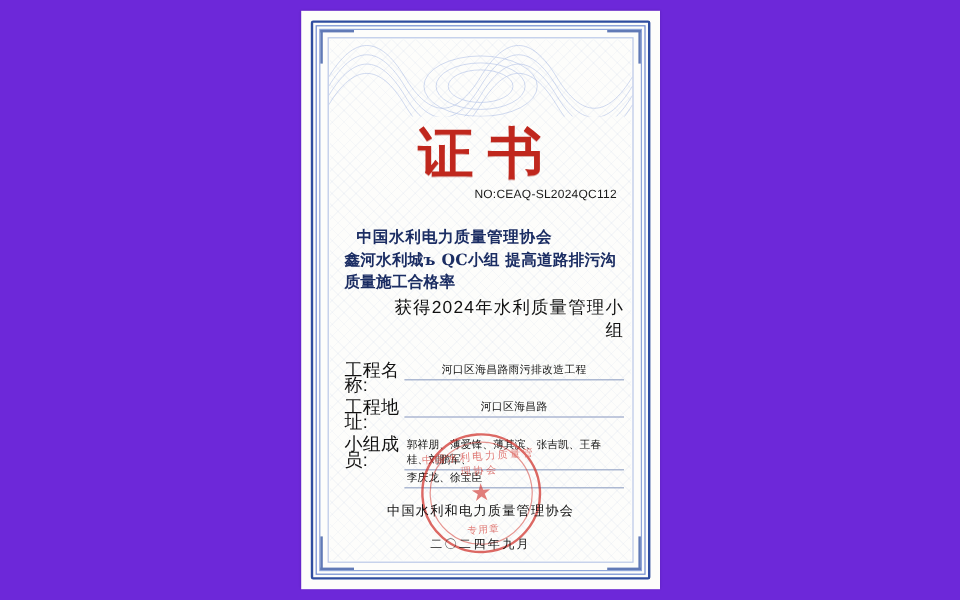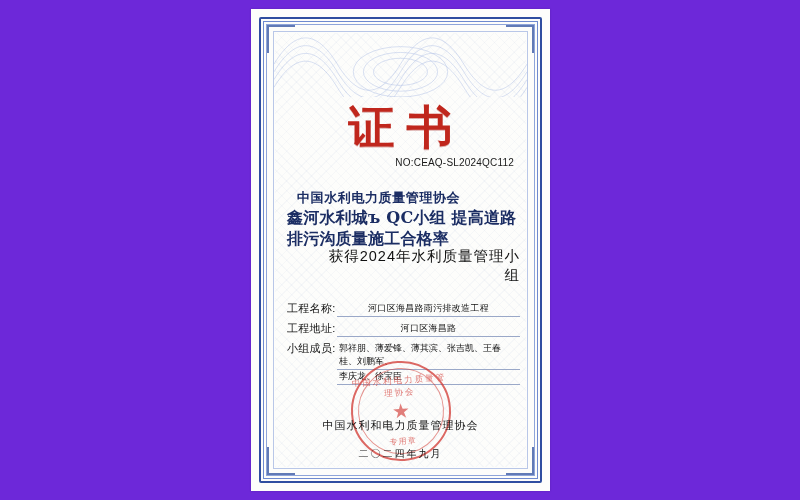--- a/index.html
+++ b/index.html
@@ -108,21 +108,21 @@
   .handline {
     position: absolute;
     left: 36px; right: 30px;
     font-family: "DejaVu Serif", "Liberation Serif", serif;
     font-weight: bold;
     color: #1b2d63;
     font-size: 12.5px;
     letter-spacing: .6px;
   }
   .hand-1 { top: 180px; font-size: 13px; padding-left: 10px; }
-  .hand-2 { top: 199px; font-size: 16px; letter-spacing: .2px; }
+  .hand-2 { top: 199px; font-size: 13px; letter-spacing: .2px; }
 
   .body-line {
     position: absolute;
     left: 36px; right: 30px;
     color: #111;
     font-size: 14.5px;
     letter-spacing: 1px;
     text-align: right;
   }
   .body-1 { top: 238px; padding-left: 34px; }
@@ -138,21 +138,21 @@
     color: #111;
   }
   .field-row {
     display: flex;
     align-items: flex-start;
     margin-bottom: 5px;
   }
   .field-label {
     width: 50px;
     flex: 0 0 50px;
-    font-size: 11px;
+    font-size: 15px;
     line-height: 13px;
     color: #111;
     letter-spacing: .3px;
   }
   .field-value {
     flex: 1 1 auto;
     font-size: 9px;
     line-height: 13px;
     color: #111;
     border-bottom: 1px solid #9aa8c8;

